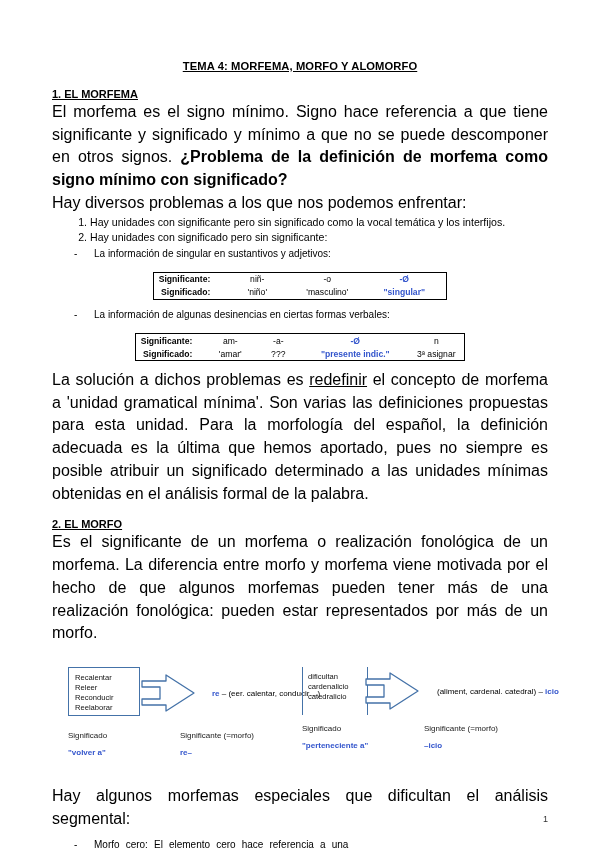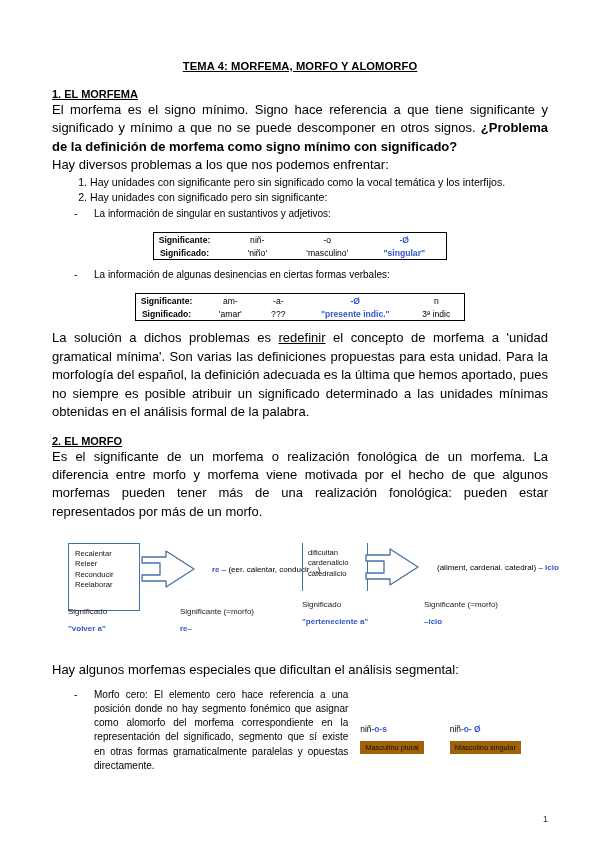--- a/index.html
+++ b/index.html
@@ -30,21 +30,21 @@
     letter-spacing: 0.1px;
     margin: 0 0 16px 0;
   }
   .heading {
     font-weight: bold;
     font-size: 11px;
     text-decoration: underline;
     margin: 0 0 1px 0;
   }
   p.body-text {
-    font-size: 13px;
+    font-size: 16px;
     line-height: 1.42;
     text-align: justify;
     margin: 0 0 0 0;
   }
   .bold { font-weight: bold; }
   .underline { text-decoration: underline; }
 
   ol.numlist {
     margin: 0;
     padding-left: 38px;
@@ -86,21 +86,21 @@
     border: 1px solid #000;
     font-size: 8.6px;
   }
   table.analysis td {
     padding: 1.5px 6px 1.5px 4px;
     white-space: nowrap;
     vertical-align: middle;
   }
   table.analysis td.lbl {
     font-weight: bold;
-    text-align: center;
+    text-align: right;
     padding-left: 5px;
     padding-right: 14px;
   }
   table.analysis td.cell { text-align: center; }
   .blue-b { color: #3355cc; font-weight: bold; }
 
   .t1 td.c1 { min-width: 58px; }
   .t1 td.c2 { min-width: 62px; }
   .t1 td.c3 { min-width: 72px; }
 
@@ -118,21 +118,21 @@
   .dbox {
     position: absolute;
     border: 1px solid #4472a8;
     box-sizing: border-box;
     font-size: 7.6px;
     line-height: 1.33;
     color: #111;
     padding: 5px 5px 5px 6px;
   }
   .dbox.left-box {
-    left: 16px; top: 8px; width: 72px; height: 68px;
+    left: 16px; top: 8px; width: 72px; height: 49px;
   }
   .dbox.right-box {
     left: 250px; top: 8px; width: 66px; height: 48px;
     border: none;
     border-left: 1px solid #4472a8;
     border-right: 1px solid #4472a8;
     padding-left: 5px;
   }
   .arrow-svg { position: absolute; }
   .dlabel {
@@ -242,21 +242,21 @@
         <td class="cell c1">am-</td>
         <td class="cell c2">-a-</td>
         <td class="cell c3 blue-b">-Ø</td>
         <td class="cell c4">n</td>
       </tr>
       <tr>
         <td class="lbl">Significado:</td>
         <td class="cell c1">'amar'</td>
         <td class="cell c2">???</td>
         <td class="cell c3 blue-b">"presente indic."</td>
-        <td class="cell c4">3ª indic</td>
+        <td class="cell c4">3ª asignar</td>
       </tr>
     </tbody>
       </table>
   </div>
 
   <p class="body-text"><span>La solución a dichos problemas es </span><span class="underline">redefinir</span><span> el concepto de morfema a 'unidad gramatical mínima'. Son varias las definiciones propuestas para esta unidad. Para la morfología del español, la definición adecuada es la última que hemos aportado, pues no siempre es posible atribuir un significado determinado a las unidades mínimas obtenidas en el análisis formal de la palabra.</span></p>
 
   <div class="spacer-md"></div>
 
   <div class="heading">2. EL MORFO</div>

